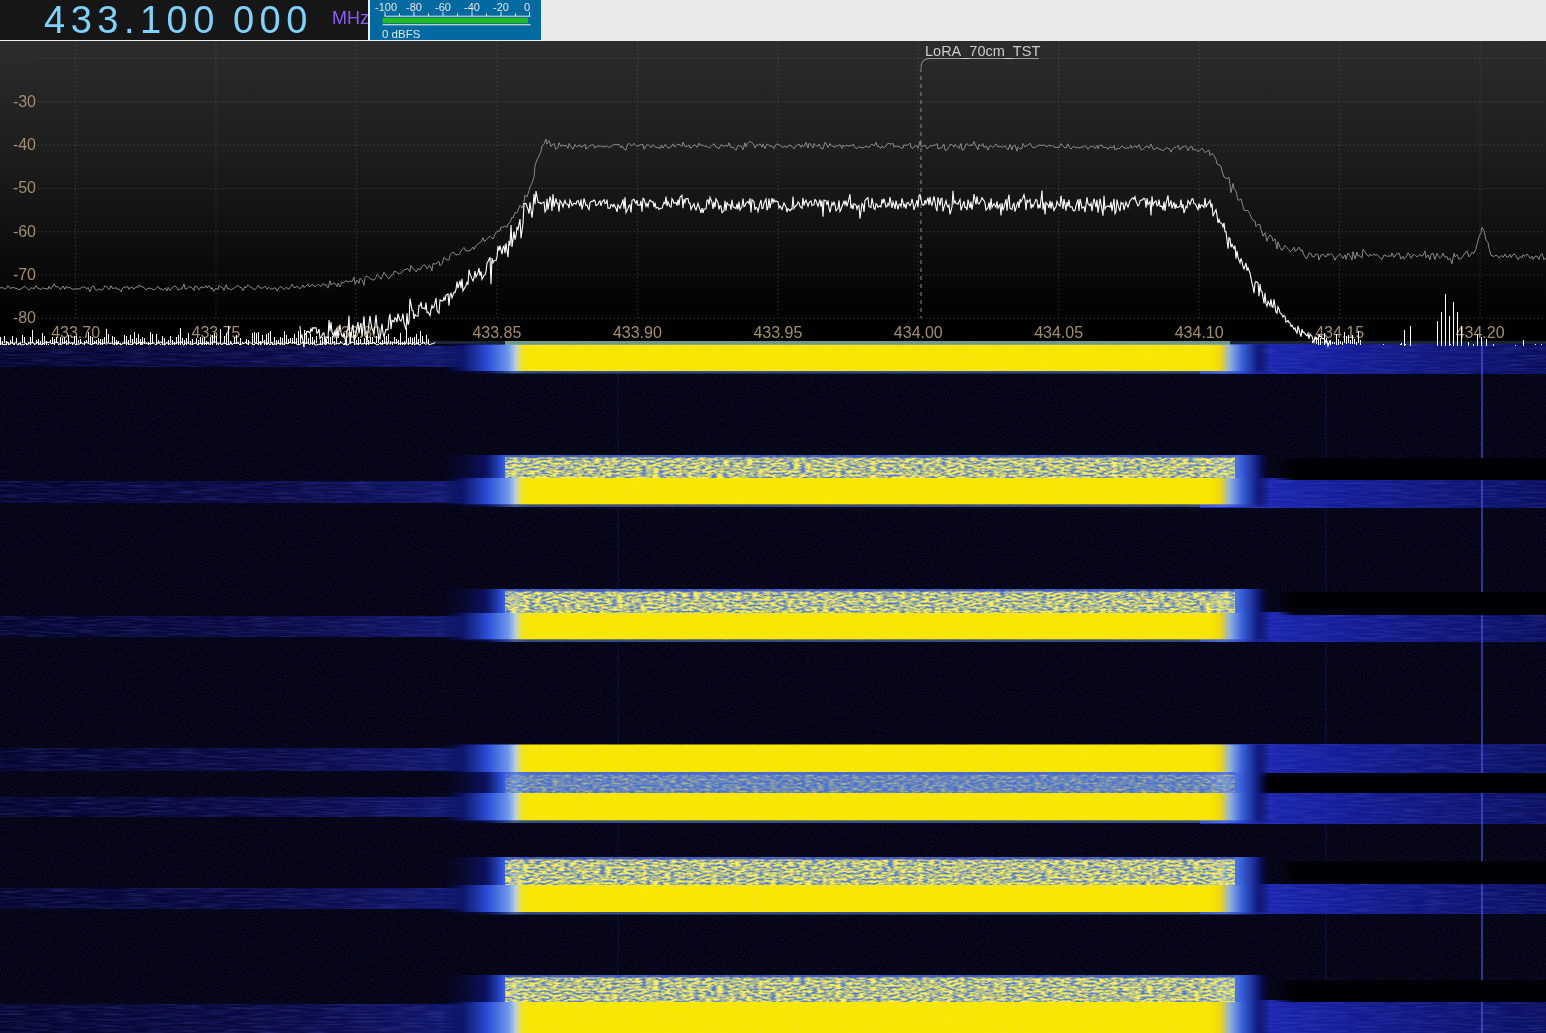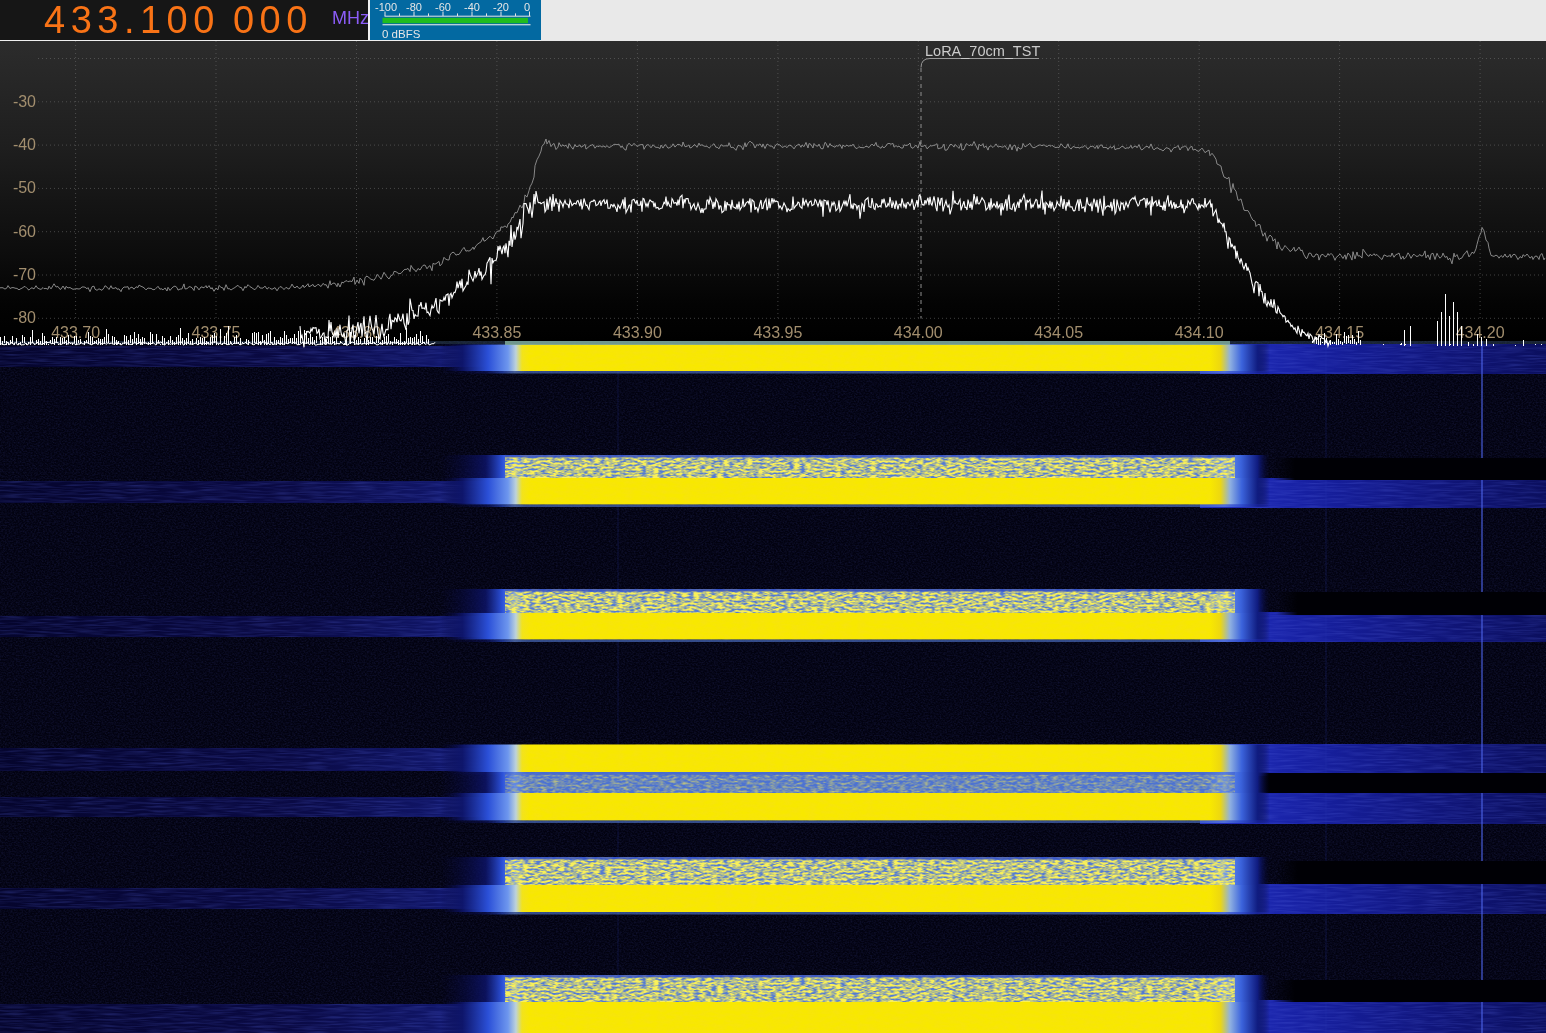--- a/index.html
+++ b/index.html
@@ -1,19 +1,19 @@
 <!DOCTYPE html>
 <html><head><meta charset="utf-8">
 <style>
  html,body{margin:0;padding:0;background:#000;}
  #page{position:relative;width:1546px;height:1033px;overflow:hidden;background:#000;
    font-family:"Liberation Sans", sans-serif;}
  #hdr{position:absolute;left:0;top:0;width:1546px;height:42px;}
  #freqbox{position:absolute;left:0;top:0;width:368px;height:40px;background:#161616;}
- #freq{position:absolute;left:44px;top:-1px;font-size:38px;letter-spacing:5.5px;color:#f97316;}
+ #freq{position:absolute;left:44px;top:-1px;font-size:38px;letter-spacing:5.5px;color:#7dd3fc;}
  #mhz{position:absolute;left:332px;top:8px;font-size:18px;color:#8b5cf6;}
  #vsep{position:absolute;left:368px;top:0;width:2px;height:41px;background:#f0f0f0;}
  #meterbox{position:absolute;left:370px;top:0;width:171px;height:40px;background:#0369a1;}
  #hline{position:absolute;left:0;top:40px;width:541px;height:1.5px;background:#f0f0f0;}
  #hgray{position:absolute;left:541px;top:0;width:1005px;height:41px;background:#e9e9e9;}
  #spec{position:absolute;left:0;top:41px;z-index:2;}
  #wf{position:absolute;left:0;top:341px;}
  svg{display:block;}
 </style></head>
 <body>

